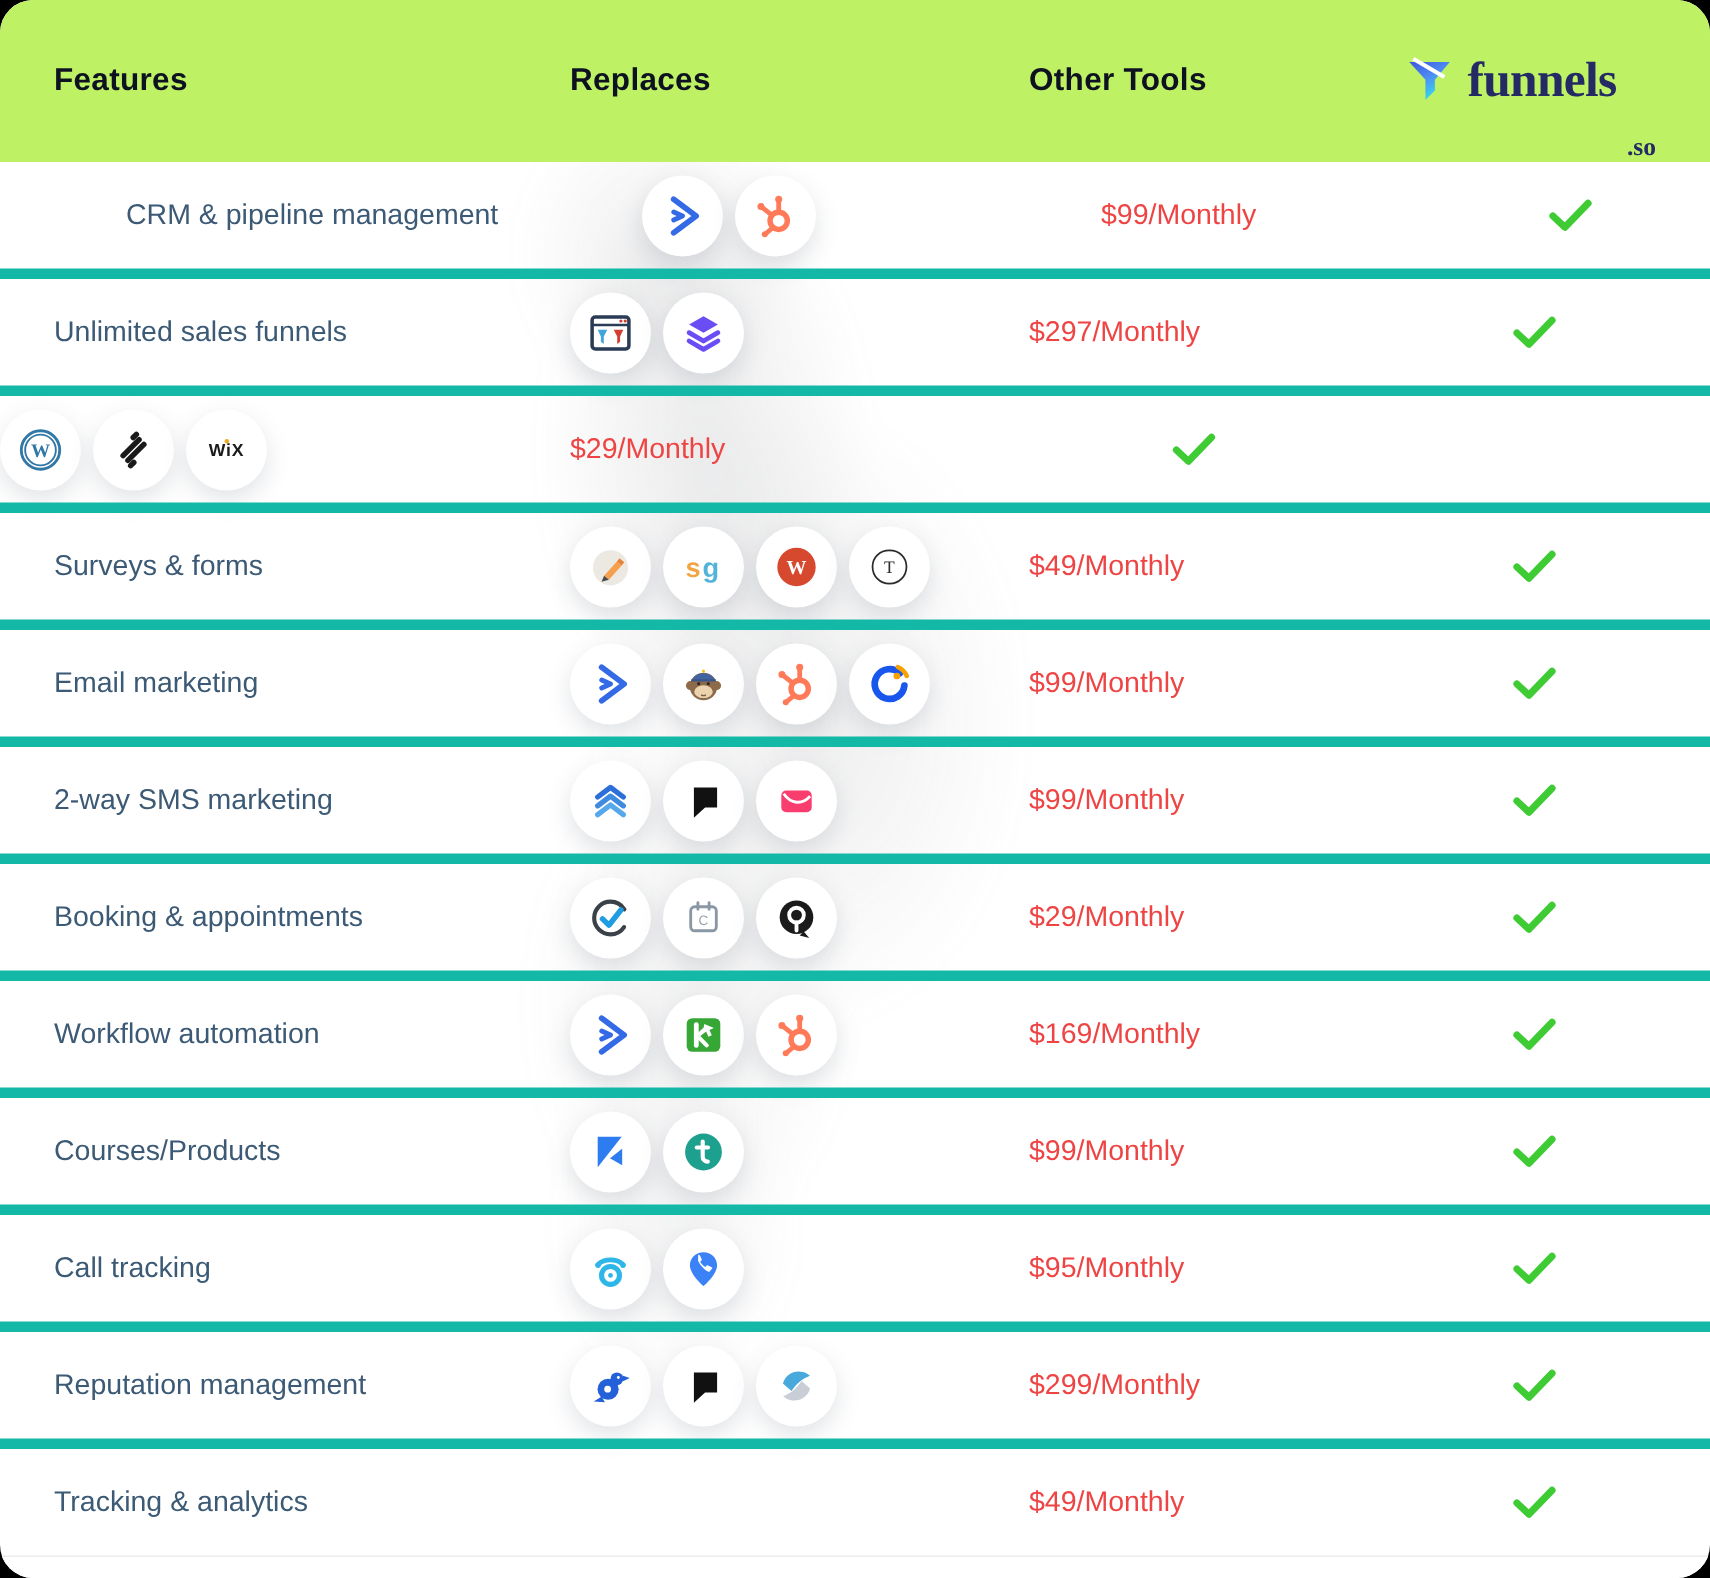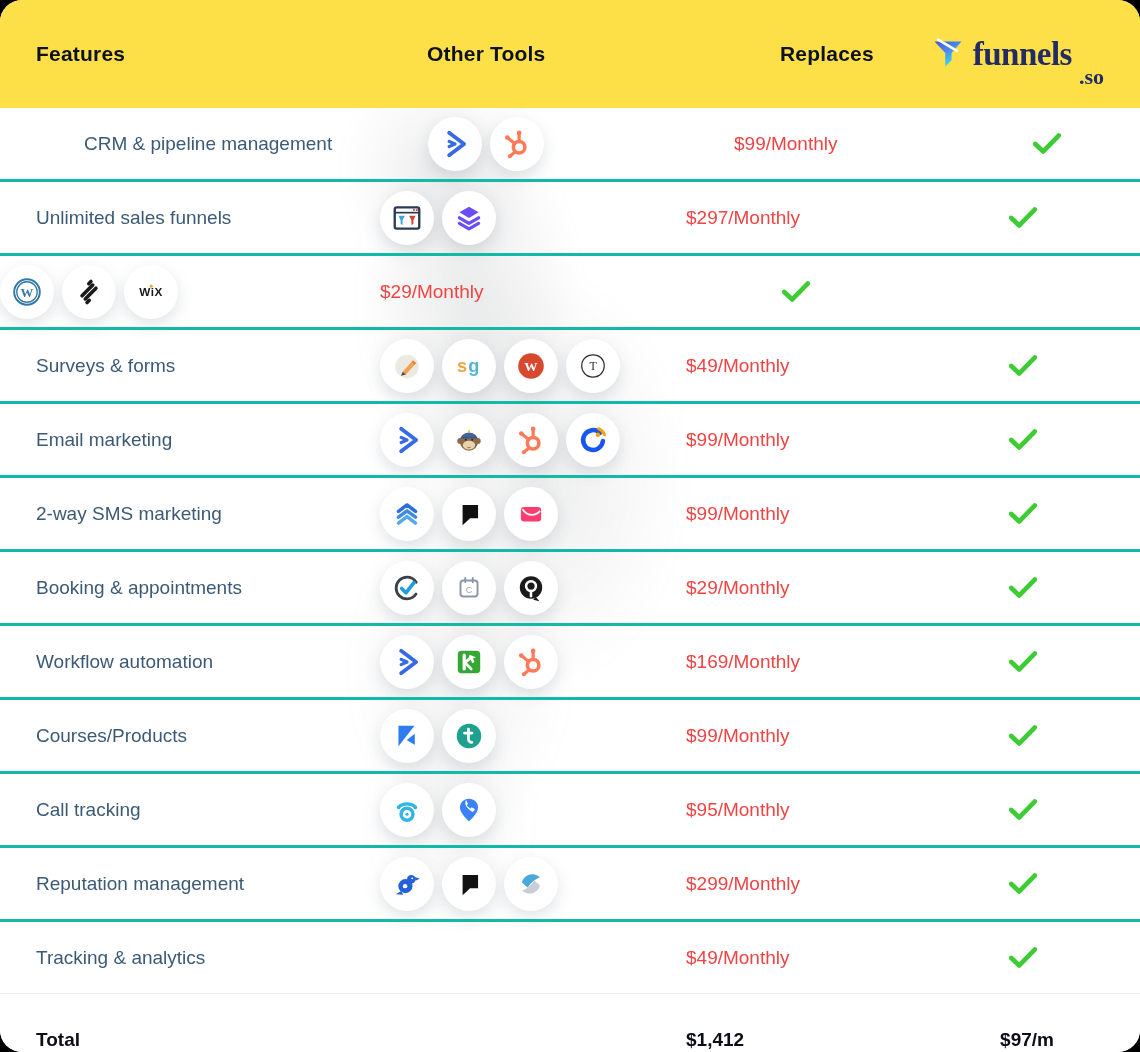--- a/index.html
+++ b/index.html
@@ -11,46 +11,46 @@
       radial-gradient(ellipse 160px 260px at 180px 210px, rgba(115,118,124,.15), transparent 70%),
       radial-gradient(ellipse 210px 300px at 250px 390px, rgba(115,118,124,.13), transparent 70%),
       radial-gradient(ellipse 160px 240px at 170px 580px, rgba(115,118,124,.10), transparent 70%),
       radial-gradient(ellipse 140px 150px at 150px 80px,  rgba(115,118,124,.12), transparent 70%),
       radial-gradient(ellipse 120px 160px at 160px 730px, rgba(115,118,124,.08), transparent 70%);
     filter:blur(9px);}
   .grid-row{display:grid;grid-template-columns:380px 306px 240px 1fr;align-items:center;position:relative;z-index:1;}
   .header{height:108px;background:#EAF3FD;}
   .header-label{font-size:21px;font-weight:700;color:#0D1120;letter-spacing:.2px;}
   .feature-cell{padding-left:36px;}
-  .row{height:71px;border-top:3px solid #14b8a6;background:transparent;}
+  .row{height:71px;border-top:7px solid #14b8a6;background:transparent;}
   .row:first-child{border-top:none;padding-left:48px;}
   .feature-text{font-size:19px;color:#3C5A75;}
   .price-text{font-size:19px;color:#ef4444;}
   .icons-cell{display:flex;align-items:center;gap:8px;}
   .icon-circle{width:54px;height:54px;border-radius:50%;background:#fff;display:flex;align-items:center;justify-content:center;
     box-shadow:0 6px 16px rgba(90,100,115,.18);flex:0 0 auto;}
   .icon-circle svg{display:block;}
   .check-cell{display:flex;justify-content:center;transform:translateX(-10px);}
   .logo-wrap{position:absolute;right:36px;top:0;height:108px;display:flex;align-items:center;gap:7px;font-family:Liberation Serif, serif;}
   .brand{font-size:33px;font-weight:700;color:#242A64;letter-spacing:-.5px;}
-  .brand-suffix{font-size:22px;font-weight:700;color:#242A64;align-self:flex-end;margin-bottom:18px;}
+  .brand-suffix{font-size:17px;font-weight:700;color:#242A64;align-self:flex-end;}
   .total-row{height:92px;border-top:1px solid #ECECEC;background:#fff;}
   .total-text{font-size:19px;font-weight:700;color:#0C0D17;}
   .funnels-total-cell{display:flex;justify-content:center;transform:translateX(-6px);}
 </style>
 </head>
 <body>
 
 <div class="card">
   <div class="texture"></div>
 
-  <header class="grid-row header" style="background: #fde047; gap: 47px;">
+  <header class="grid-row header" style="background: #bef264;">
     <div class="feature-cell header-label">Features</div>
+    <div class="header-label">Replaces</div>
     <div class="header-label">Other Tools</div>
-    <div class="header-label">Replaces</div>
     <div></div>
     <div class="logo-wrap">
       <svg width="36" height="36" viewBox="0 0 40 40">
         <defs>
           <linearGradient id="funnelGrad" x1="0" y1="0" x2="0.55" y2="1">
             <stop offset="0" stop-color="#3F55D9"></stop>
               <stop offset="0.5" stop-color="#4D8DF5"></stop>
               <stop offset="1" stop-color="#35E0EA"></stop>
           </linearGradient>
         </defs>

